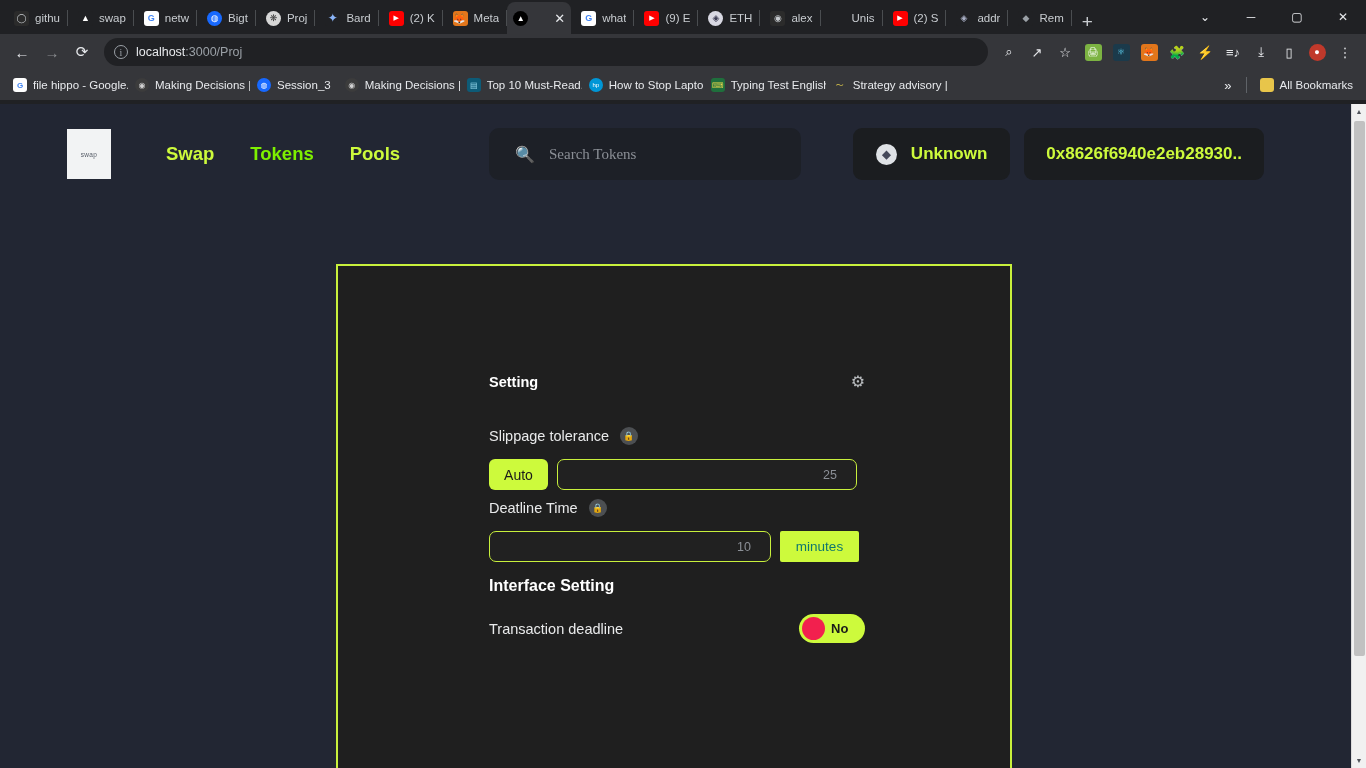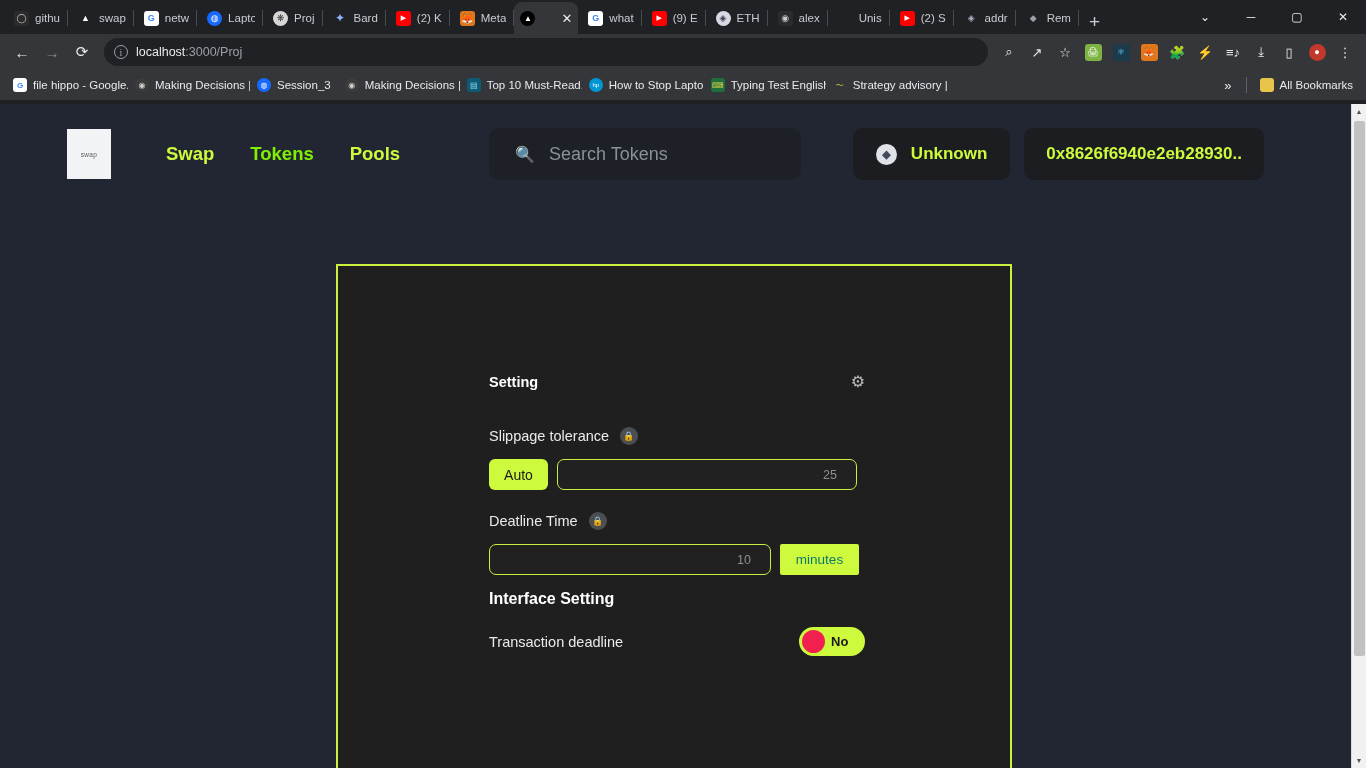--- a/index.html
+++ b/index.html
@@ -92,21 +92,21 @@
   }
   .nav { display:flex; align-items:center; gap:36px; margin-left: 55px; }
   .navlink { color:#cdfa3c; font-size:18.5px; font-weight:700; }
   .navlink.alt { color:#7ef000; }
 
   .searchbox {
     margin-left: 89px; width: 312px; height: 52px; background:#1d2027;
     border-radius:10px; display:flex; align-items:center; gap:14px; padding: 0 26px;
   }
   .searchbox .mag { font-size:16px; color:#cfd2d6; }
-  .searchbox .sph { color:#8b8f96; font-size:18px; }
+  .searchbox .sph { color:#8b8f96; font-size:15px;font-family:Liberation Serif, serif; }
 
   .chip {
     height:52px; background:#1b1d20; border-radius:9px; display:flex;
     align-items:center; justify-content:center; gap:14px; padding: 0 26px;
     color:#cdfa3c; font-weight:700; font-size:17px;
   }
   .chip.net { margin-left:52px; width:157px; }
   .chip.addr { margin-left:14px; width:240px; font-size:17px; }
   .ethico {
     width:21px; height:21px; border-radius:50%; background:#dfe2e6;
@@ -175,21 +175,21 @@
     <div class="tab">
       <span class="favicon" style="background:#202124;color:#ffffff;">▲</span>
       <span class="tlabel">swap</span>
     </div>
     <div class="tab">
       <span class="favicon" style="background:#ffffff;color:#4285f4;font-weight:700;">G</span>
       <span class="tlabel">netw</span>
     </div>
     <div class="tab">
       <span class="favicon" style="background:#1769ff;color:#fff;border-radius:50%;">◍</span>
-      <span class="tlabel">Lapto</span>
+      <span class="tlabel">Bigt</span>
     </div>
     <div class="tab">
       <span class="favicon" style="background:#d7d7d7;color:#3c3c3c;border-radius:50%;">❋</span>
       <span class="tlabel">Proj</span>
     </div>
     <div class="tab">
       <span class="favicon" style="background:#202124;color:#8ab4f8;font-size:12px;">✦</span>
       <span class="tlabel">Bard</span>
     </div>
     <div class="tab">
@@ -359,21 +359,21 @@
             <span class="lockico">🔒</span>
           </div>
 
           <div style="display:flex;align-items:center;gap:9px;margin-top:14px;">
             <div class="btn-auto">Auto</div>
             <div class="field" style="width:300px;">
               <span>25</span>
             </div>
           </div>
 
-          <div class="lblrow" style="margin-top:22px;">
+          <div class="lblrow" style="margin-top:9px;">
             <span class="lbl">Deatline Time</span>
             <span class="lockico">🔒</span>
           </div>
 
           <div style="display:flex;align-items:center;gap:9px;margin-top:14px;">
             <div class="field" style="width:282px;">
               <span>10</span>
             </div>
             <div class="btn-min">minutes</div>
           </div>

